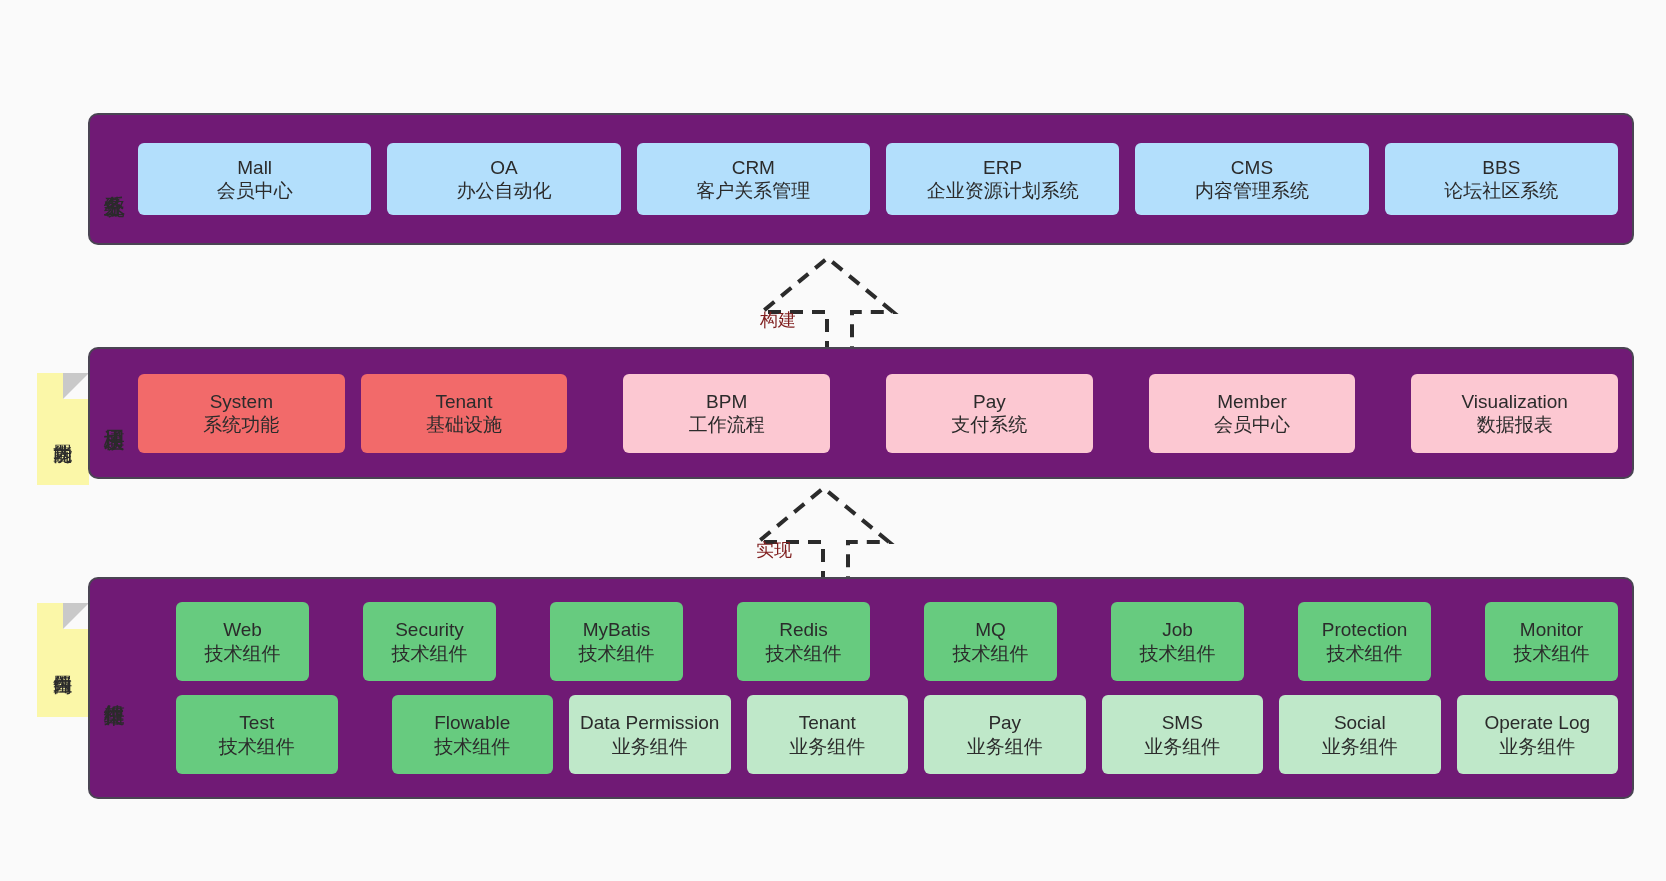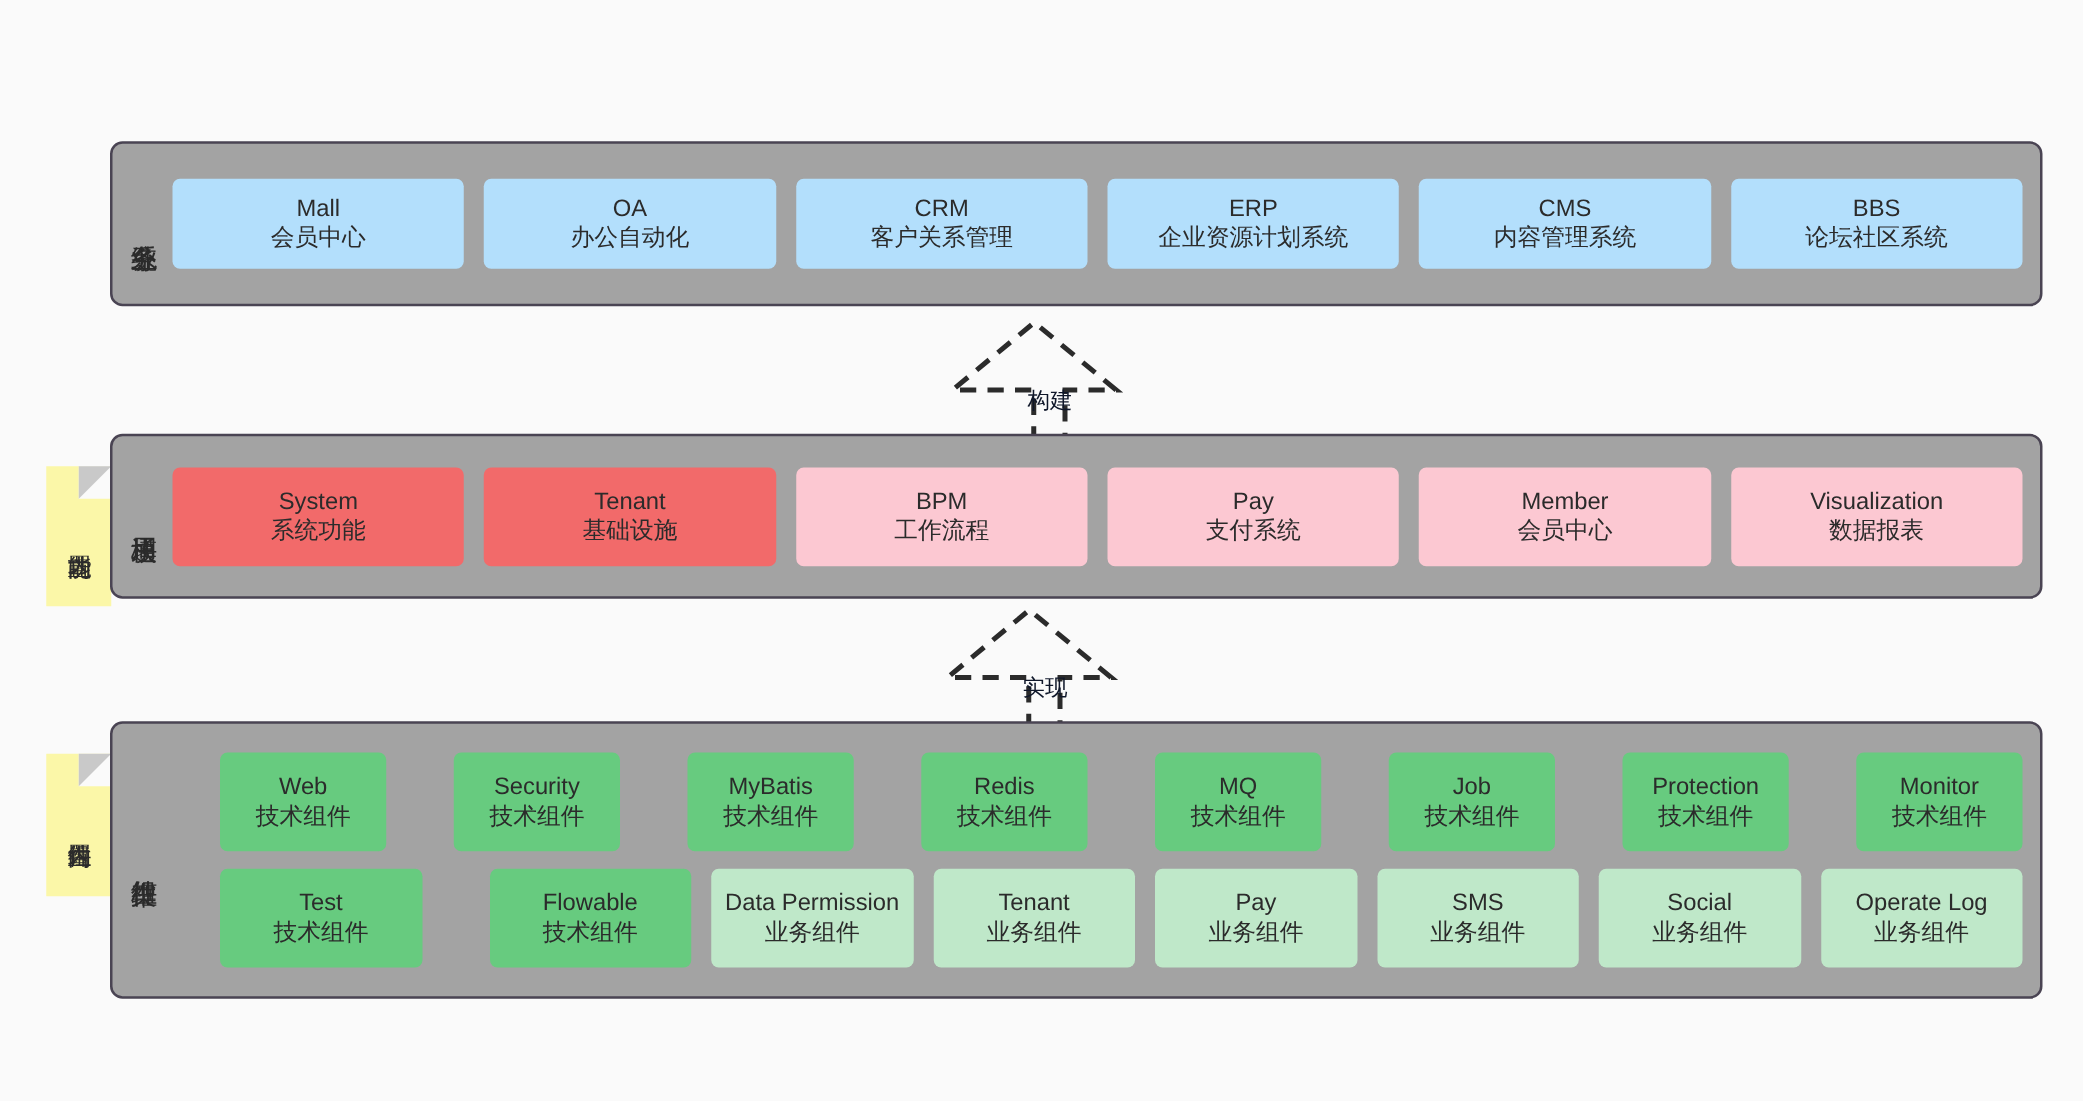--- a/index.html
+++ b/index.html
@@ -18,21 +18,21 @@
   }
   #stage {
     position: relative;
     width: 1666px;
     height: 881px;
   }
 
   
   .band {
     position: absolute;
-    background: #a3a3a3;
+    background: #701a75;
     border: 2px solid #4a4453;
     border-radius: 10px;
     box-sizing: border-box;
     display: flex;
     align-items: stretch;
   }
 
   
   .band-label {
     width: 48px;
@@ -73,21 +73,21 @@
     box-sizing: border-box;
     padding: 6px 6px;
     line-height: 1.22;
   }
   .node .t1 { font-size: 19px; }
   .node .t2 { font-size: 19px; }
 
   
   .c-blue        { background: #b3dffc; }
   .c-red         { background: #f26a6a; }
-  .c-pink        { background: #fcc8d2; }
+  .c-pink        { background: #fcc8d2; margin-left: 40px; }
   .c-green       { background: #67cb7f; margin-left: 38px; }
   .c-green-light { background: #bfe8c9; }
 
   
   #band-business { left: 88px;  top: 113px; width: 1546px; height: 132px; }
   #band-business .node { height: 72px; }
 
   #band-modules  { left: 88px;  top: 347px; width: 1546px; height: 132px; }
   #band-modules .node { height: 79px; }
 
@@ -135,23 +135,22 @@
     left: 0; top: 0;
     width: 160px;
     height: 98px;
     overflow: visible;
   }
   .arrow-label {
     position: absolute;
     left: 0;
     right: 0;
     bottom: 22px;
-    text-align: center;
     font-size: 18px;
-    color: #0f172a;
+    color: #7f1d1d;
     user-select: none;
     pointer-events: none;
   }
   #arrow-build { left: 760px; top: 256px; }
   #arrow-impl  { left: 756px; top: 486px; }
 </style>
 </head>
 <body>
 
 <div id="stage">

